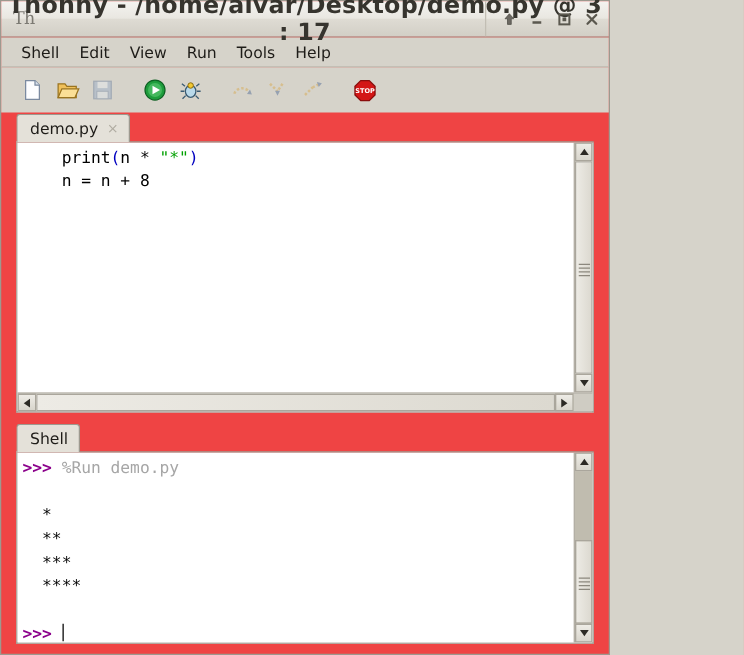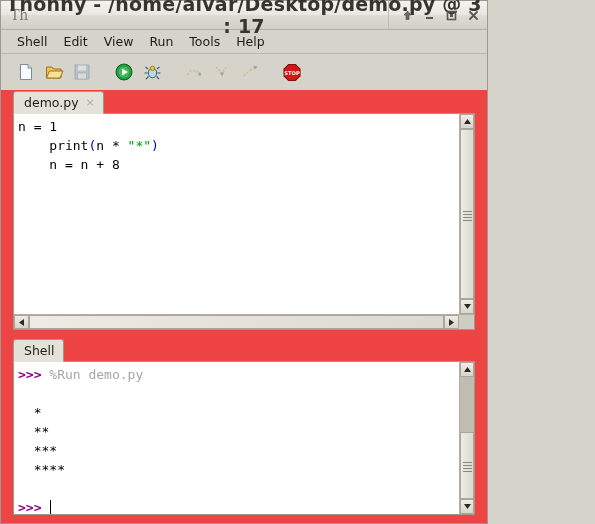--- a/index.html
+++ b/index.html
@@ -328,21 +328,21 @@
     <div class="notebook editor-nb">
       <div class="tabstrip">
         <div class="tab">
           <span>demo.py</span>
           <span class="tab-close">×</span>
         </div>
       </div>
 
       <div class="pane">
         <div class="pane-row">
-          <div class="text-area" id="code-editor"><div><span>n = 1</span></div><div><span>    print</span><span class="paren">(</span><span>n * </span><span class="str">"*"</span><span class="paren">)</span></div><div><span>    n = n + 8</span></div></div>
+          <div class="text-area" id="code-editor"><div><span>    print</span><span class="paren">(</span><span>n * </span><span class="str">"*"</span><span class="paren">)</span></div><div><span>    n = n + 8</span></div></div>
 
           <div class="vscroll">
             <div class="sb-arrow">
               <svg width="9" height="7" viewBox="0 0 9 7">
                   <path d="M4.5 1 L8 6 L1 6 Z" fill="#2c2a25"></path>
                 </svg>
             </div>
             <div class="sb-track">
               <div class="sb-thumb v" style="top:0; bottom:0;">
                 <div class="grip-v">

